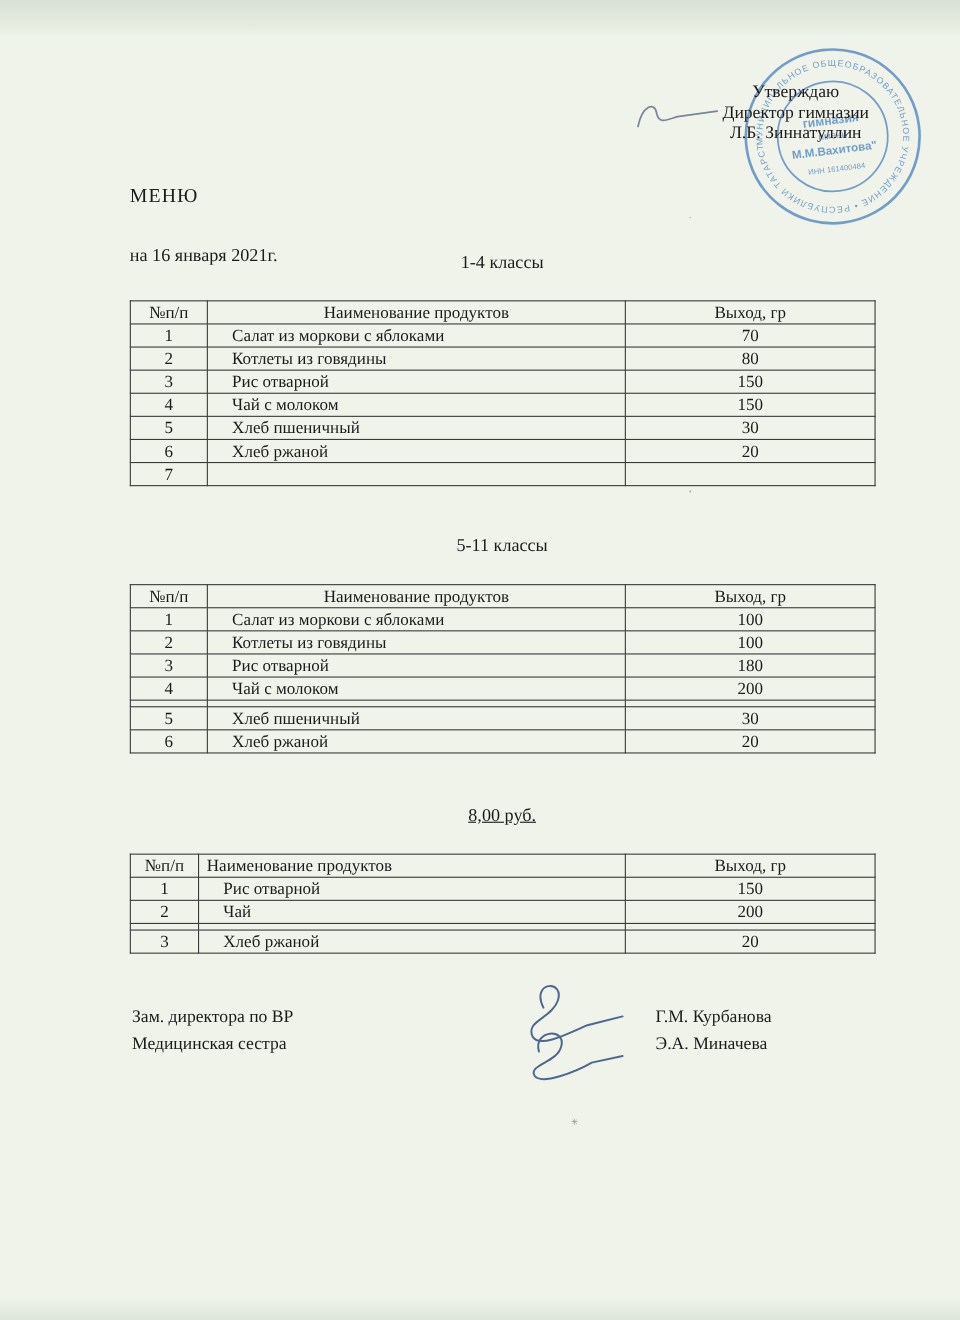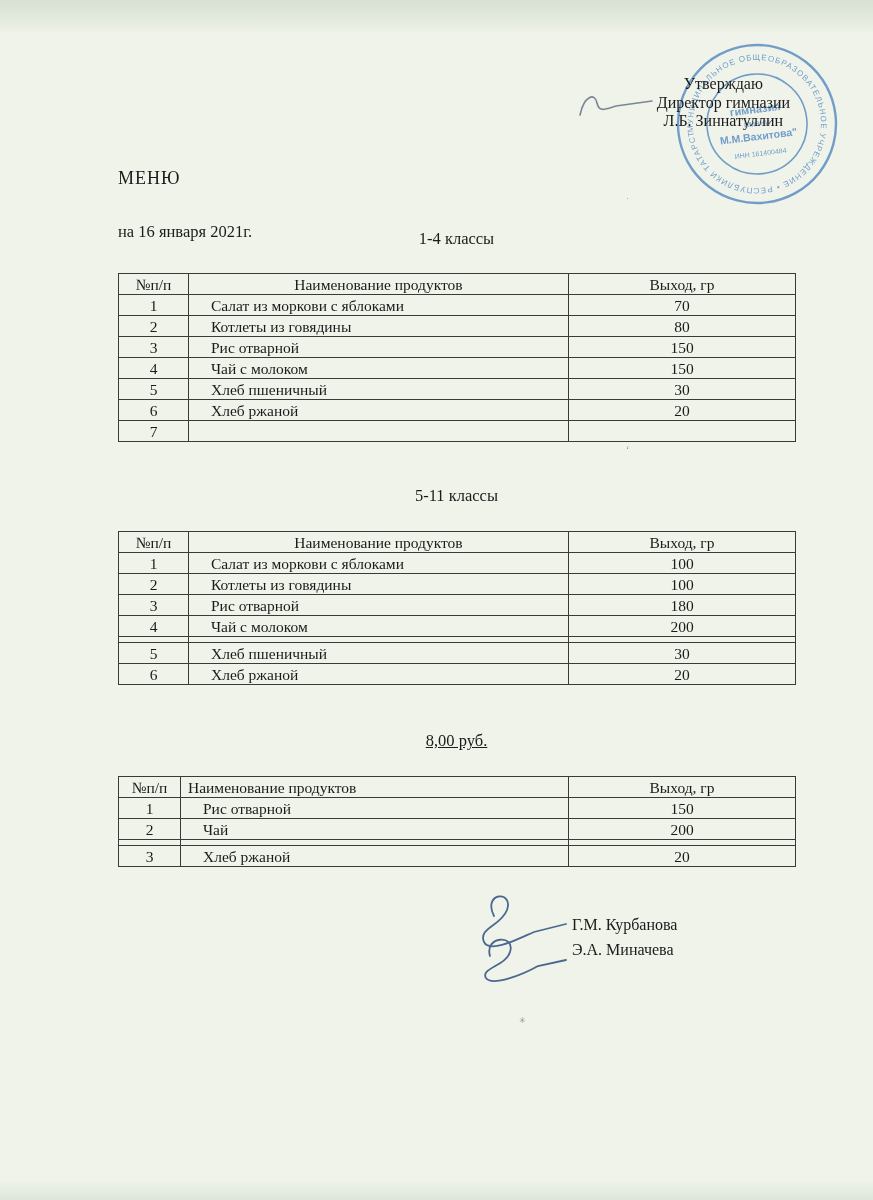--- a/index.html
+++ b/index.html
@@ -42,21 +42,21 @@
     padding:0 5px; font-size:15.5px; font-weight:normal;
     overflow:hidden; white-space:nowrap; }
   .menu-table th { text-align:center; }
   .menu-table td.c-num, .menu-table td.c-out { text-align:center; }
   .menu-table td.c-prod { text-align:left; padding-left:22px; }
   .menu-table th.left { text-align:left; padding-left:7px; }
   .menu-table tr.spacer td { height:6px; line-height:6px; font-size:2px; }
 
   .sign-roles { position:absolute; left:120px; top:912px;
     font-size:16px; line-height:25px; }
-  .sign-names { position:absolute; left:572px; top:912px;
+  .sign-names { position:absolute; left:596px; top:912px;
     font-size:16px; line-height:25px; }
 
   .speck { position:absolute; color:#8a9387; z-index:1; }
   .speck-1 { left:626px; top:193px; font-size:9px; }
   .speck-2 { left:519px; top:1016px; font-size:8px; }
   .speck-3 { left:626px; top:444px; font-size:10px; }
 </style>
 </head>
 <body>
 
@@ -226,20 +226,24 @@
           <td></td>
         </tr>
     <tr>
       <td class="c-num">3</td>
       <td class="c-prod">Хлеб ржаной</td>
       <td class="c-out">20</td>
     </tr>
   </tbody>
     </table>
 
+  <div class="sign-roles">
+    <div>Зам. директора по ВР</div>
+    <div>Медицинская сестра</div>
+  </div>
   <div class="sign-names">
     <div>Г.М. Курбанова</div>
     <div>Э.А. Миначева</div>
   </div>
 
   <svg class="sig-svg sig-bottom" width="118" height="100" viewBox="0 0 118 100">
     <path d="M32,26 C20,2 52,0 45,20 C39,36 16,38 22,52 C28,64 58,48 72,42 L104,34" fill="none" stroke-width="1.8" stroke-linecap="round" stroke="#4d6890"></path>
     <path d="M28,66 C22,46 54,44 48,62 C44,76 18,78 24,88 C30,97 62,84 76,76 L104,70" fill="none" stroke-width="1.8" stroke-linecap="round" stroke="#4d6890"></path>
   </svg>
 

